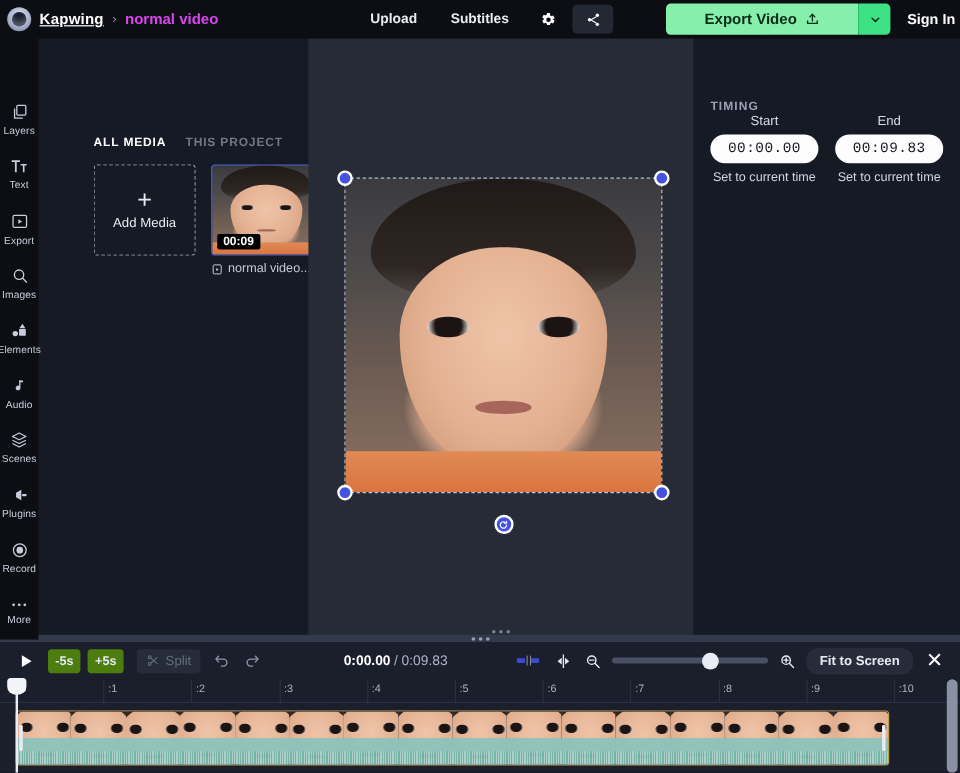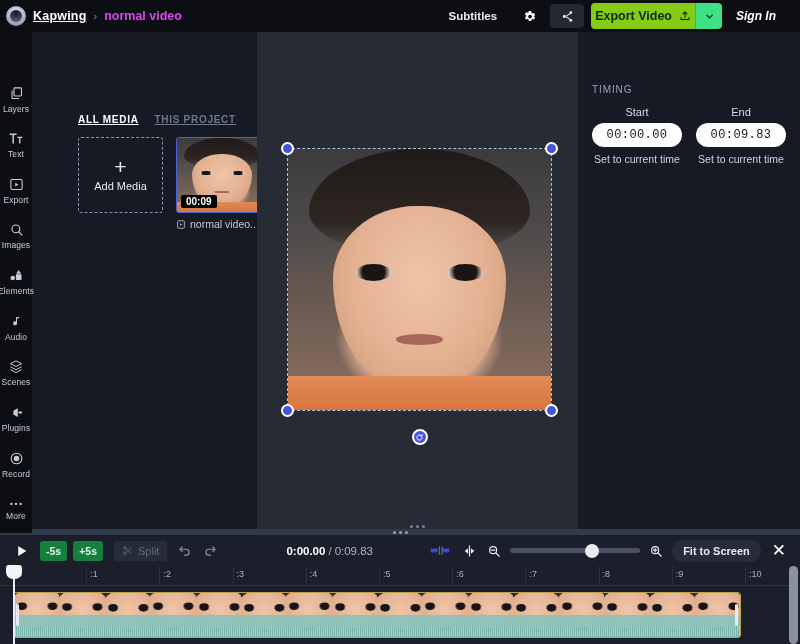--- a/index.html
+++ b/index.html
@@ -44,31 +44,31 @@
     font-size: 11.5px; font-weight: bold; color: #e9ecf2;
     padding: 0 14px; line-height: 32px; white-space: nowrap;
   }
   .icon-btn {
     width: 30px; height: 24px; display: flex; align-items: center; justify-content: center;
     margin: 0 3px; border-radius: 4px;
   }
   .icon-btn.raised { background: #242833; width: 34px; }
   .export-wrap { display: flex; align-items: center; height: 26px; margin: 0 6px 0 4px; }
   .export-btn {
-    background: #84cc16; color: #0a2c18; font-weight: bold; font-size: 12.5px;
+    background: #86efac; color: #0a2c18; font-weight: bold; font-size: 12.5px;
     height: 26px; display: flex; align-items: center; gap: 7px;
-    padding: 0 4px; border-radius: 4px 0 0 4px;
+    padding: 0 32px; border-radius: 4px 0 0 4px; margin-left: 37px;
   }
   .export-caret {
     background: #3ee183; height: 26px; width: 27px;
     border-left: 1px solid #2bbd6a; border-radius: 0 4px 4px 0;
     display: flex; align-items: center; justify-content: center;
     color: #0a2c18;
   }
-  .signin { font-size: 12px; font-weight: bold; color: #fff; padding: 0 24px 0 8px; font-style: italic; }
+  .signin { font-size: 12px; font-weight: bold; color: #fff; padding: 0 4px 0 8px; }
 
   
   .rail {
     position: absolute; top: 32px; left: 0; width: 32px; height: 501px;
     background: #0c0e14;
     display: flex; flex-direction: column; align-items: center;
     padding-top: 4px; z-index: 10;
   }
   .rail-item {
     width: 32px; height: 47px;
@@ -78,21 +78,21 @@
   .rail-item .ri-label { font-size: 8.5px; letter-spacing: .1px; white-space: nowrap; }
   .rail-item svg { display: block; }
 
   
   .media-panel {
     position: absolute; top: 32px; left: 32px; width: 225px; height: 501px;
     background: #161a24; padding: 48px 10px 0 12px;
   }
   .media-tabs { display: flex; gap: 16px; position: absolute; top: 82px; left: 46px; }
   .media-tab { font-size: 10px; font-weight: bold; letter-spacing: .7px; color: #6f7siz; }
-  .media-tab { color: #6f7888; text-decoration: underline; }
+  .media-tab { color: #6f7888; }
   .media-tab.active { color: #fff; }
   .media-grid { position: absolute; top: 105px; left: 46px; display: flex; gap: 13px; }
   .add-media {
     width: 85px; height: 76px;
     border: 1.6px dashed #8e95a6; border-radius: 3px;
     display: flex; flex-direction: column; align-items: center; justify-content: center;
     gap: 5px; color: #e6e9f0;
   }
   .add-media .plus { font-size: 21px; line-height: 16px; font-weight: 300; }
   .add-media .am-label { font-size: 11px; }
@@ -140,21 +140,21 @@
     width: 28px; height: 5px;
     display: flex; gap: 3px; align-items: center; justify-content: center;
   }
   .stage-grip i { width: 3px; height: 3px; border-radius: 50%; background: #7a8195; display:block; }
 
   
   .right-panel {
     position: absolute; top: 32px; left: 578px; width: 222px; height: 501px;
     background: #161a24; padding: 52px 14px 0 14px;
   }
-  .timing-title { font-size: 10px; font-weight: normal; letter-spacing: .9px; color: #9aa1b2; margin-bottom: 11px; }
+  .timing-title { font-size: 10px; font-weight: bold; letter-spacing: .9px; color: #9aa1b2; margin-bottom: 0; }
   .timing-row { display: flex; gap: 14px; }
   .timing-col { flex: 1; text-align: center; }
   .timing-col .t-label { font-size: 11px; color: #d7dbe5; margin-bottom: 5px; display: block; }
   .timing-field {
     background: #fdfdfd; color: #16181f; border-radius: 13px;
     height: 24px; line-height: 24px;
     font-family: "Liberation Mono", monospace; font-size: 12px; letter-spacing: .4px;
     text-align: center;
   }
   .timing-col .t-set { font-size: 10.5px; color: #cfd4e0; margin-top: 6px; display: block; }
@@ -165,21 +165,21 @@
     background: #333a4a; display: flex; align-items: center; justify-content: center; gap: 3px;
   }
   .tl-divider i { width: 3px; height: 3px; border-radius: 50%; background: #9aa1b2; display: block; }
 
   .tl-toolbar {
     position: absolute; top: 535px; left: 0; width: 800px; height: 31px;
     background: #1b1f2b; display: flex; align-items: center; padding: 0 8px;
   }
   .play-btn { width: 26px; display: flex; justify-content: center; color: #fff; }
   .jump-btn {
-    background: #15803d; color: #e7eaf1; font-size: 10.5px; font-weight: bold;
+    background: #4d7c0f; color: #e7eaf1; font-size: 10.5px; font-weight: bold;
     border-radius: 3px; padding: 4px 6px; margin-left: 6px; text-align: right;
   }
   .split-btn {
     background: #272c3a; color: #646b7d; font-size: 11px;
     border-radius: 3px; padding: 4px 8px; margin-left: 11px;
     display: flex; align-items: center; gap: 5px;
   }
   .ur-btn { margin-left: 11px; color: #8d94a6; display: flex; align-items: center; }
   .time-display { margin-left: 69px; font-size: 11.5px; font-family: "Liberation Sans", sans-serif; }
   .time-display .cur { color: #fff; font-weight: bold; }
@@ -279,20 +279,21 @@
 
 <div id="app">
 
   <div class="topbar">
     <div class="brand-logo"></div>
     <span class="brand-name">Kapwing</span>
     <span class="crumb-sep">›</span>
     <span class="crumb-title">normal video</span>
 
     <div class="top-right">
+      <span class="top-link">Upload</span>
       <span class="top-link">Subtitles</span>
 
       <div class="icon-btn">
         <svg width="15" height="15" viewBox="0 0 24 24" fill="#ffffff">
           <path d="M19.1 12.9a7.6 7.6 0 0 0 0-1.8l2-1.5-2-3.4-2.3.9a7.3 7.3 0 0 0-1.6-.9L14.8 3h-3.9l-.4 2.2c-.6.2-1.1.5-1.6.9l-2.3-.9-2 3.4 2 1.5a7.6 7.6 0 0 0 0 1.8l-2 1.5 2 3.4 2.3-.9c.5.4 1 .7 1.6.9l.4 2.2h3.9l.4-2.2c.6-.2 1.1-.5 1.6-.9l2.3.9 2-3.4-2-1.5zM12.9 15a3 3 0 1 1 0-6 3 3 0 0 1 0 6z"></path>
         </svg>
       </div>
 
       <div class="icon-btn raised">
         <svg width="13" height="13" viewBox="0 0 24 24" fill="#ffffff">

